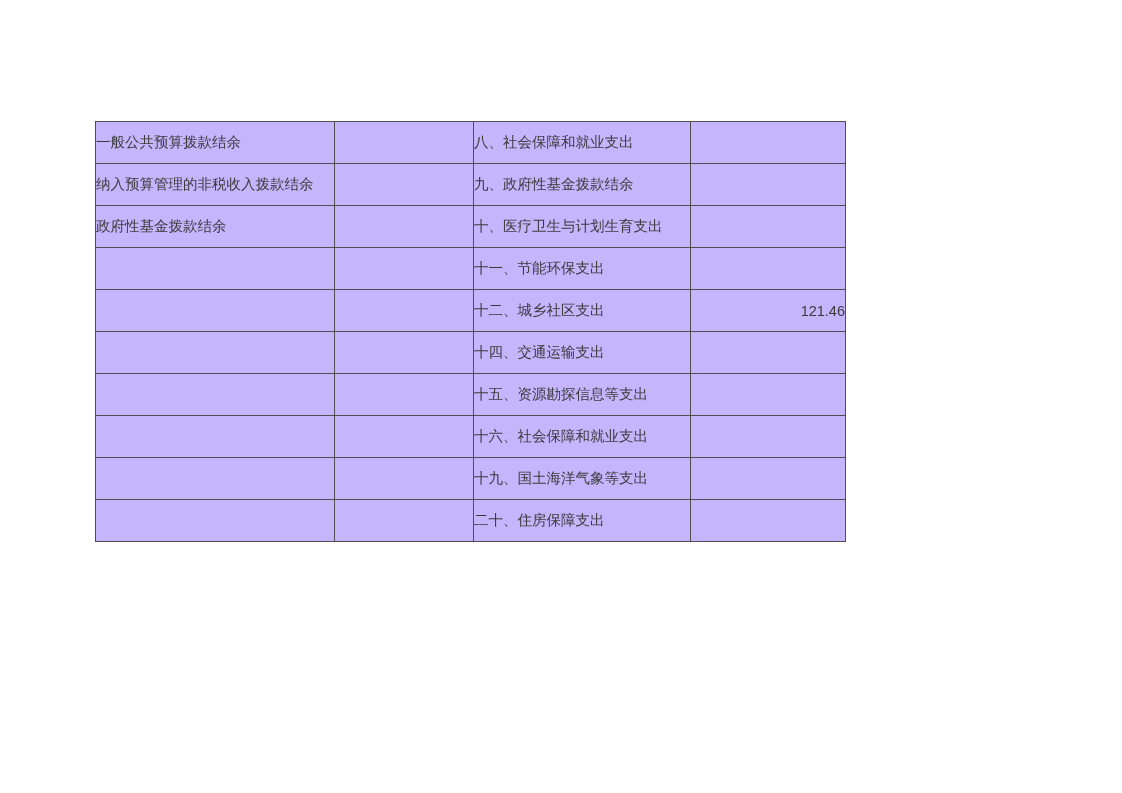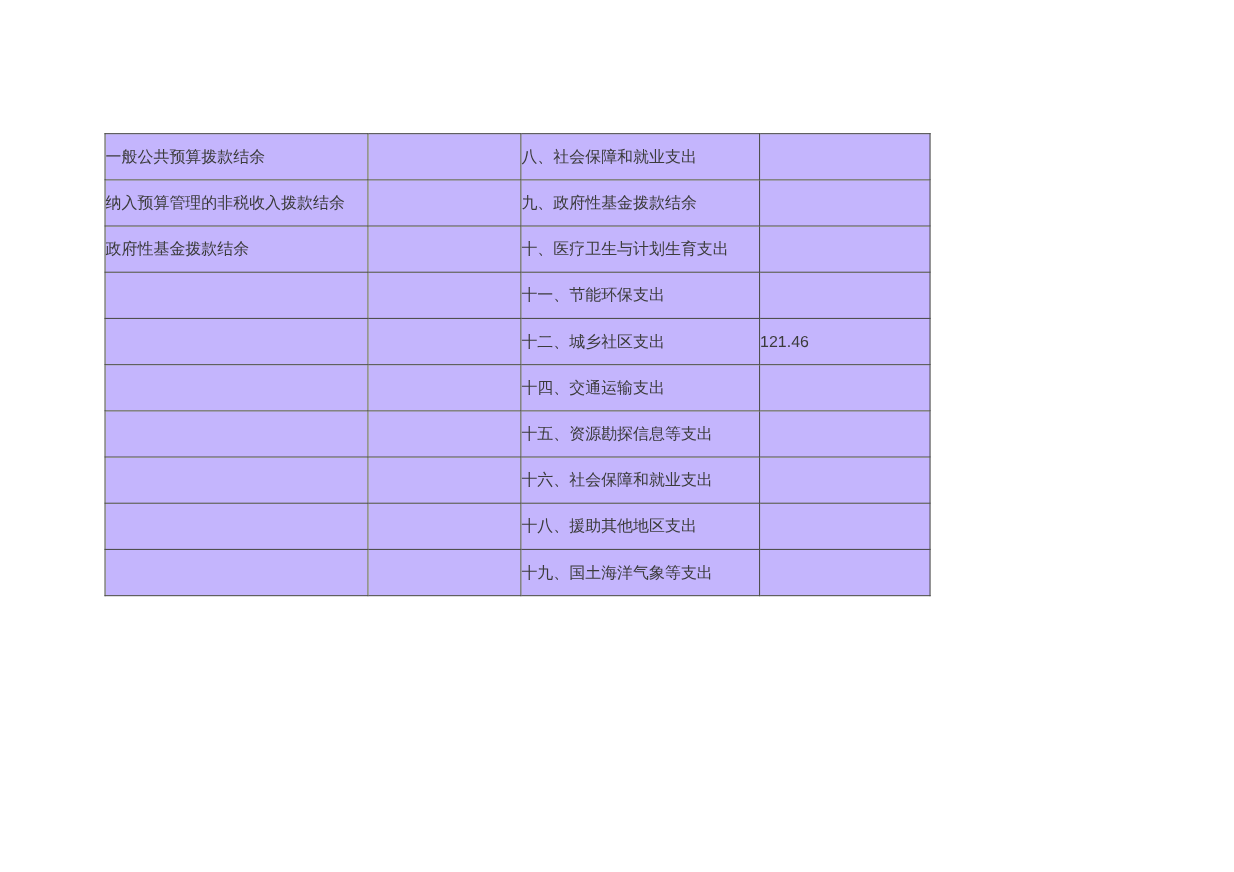--- a/index.html
+++ b/index.html
@@ -30,21 +30,21 @@
     font-size: 14.5px;
     color: #3b3b3b;
     vertical-align: middle;
     white-space: nowrap;
     overflow: hidden;
     background: #c4b5fd;
   }
   td.c-left-label  { padding-left: 15px; text-align: left; }
   td.c-left-value  { text-align: center; }
   td.c-right-label { padding-left: 6px;  text-align: left; }
-  td.c-right-value { text-align: left; }
+  td.c-right-value { text-align: right; }
 </style>
 </head>
 <body>
 
 <div class="page">
   <table class="budget">
     <colgroup>
       <col style="width:239px">
       <col style="width:139px">
       <col style="width:217px">
@@ -95,24 +95,24 @@
       </tr>
       <tr>
         <td class="c-left-label"></td>
         <td class="c-left-value"></td>
         <td class="c-right-label">十六、社会保障和就业支出</td>
         <td class="c-right-value"></td>
       </tr>
       <tr>
         <td class="c-left-label"></td>
         <td class="c-left-value"></td>
-        <td class="c-right-label">十八、援助其他地区支出</td>
+        <td class="c-right-label">十九、国土海洋气象等支出</td>
         <td class="c-right-value"></td>
       </tr>
       <tr>
         <td class="c-left-label"></td>
         <td class="c-left-value"></td>
-        <td class="c-right-label">十九、国土海洋气象等支出</td>
+        <td class="c-right-label">二十、住房保障支出</td>
         <td class="c-right-value"></td>
       </tr>
     </tbody>
   </table>
 </div>
 
 </body></html>

